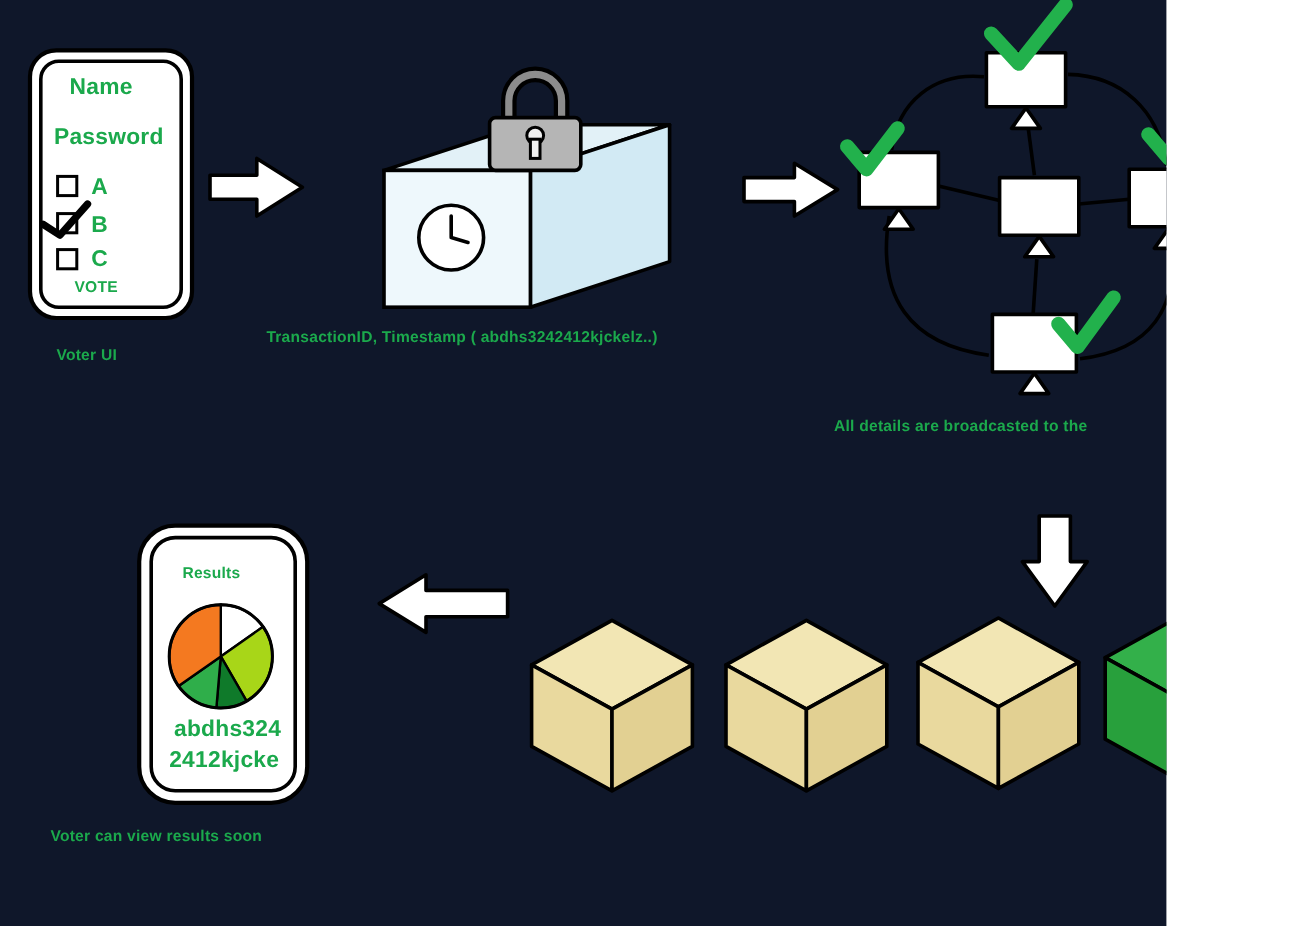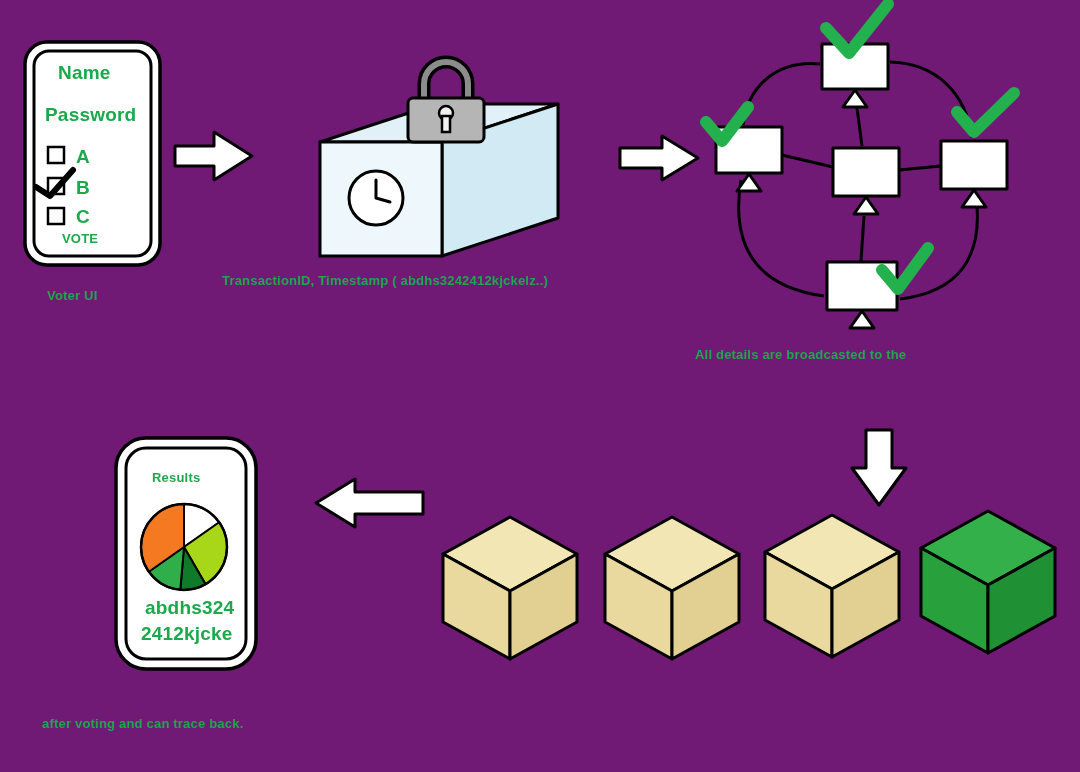--- a/index.html
+++ b/index.html
@@ -1,17 +1,17 @@
 <!DOCTYPE html>
 <html style="--green_text: #1ba94c; --check_green: #22b14c; --box_top: #e2f1f7; --box_side: #d2eaf4; --box_front: #eef8fc; --lock_gray: #b5b5b5; --cube_tan_top: #f2e6b4; --cube_tan_left: #e9d99e; --cube_tan_right: #e2d092; --cube_green_top: #33b04a; --cube_green_left: #28a03c; --cube_green_right: #1f9134; --pie_orange: #f47920; --pie_white: #ffffff; --pie_yellowgreen: #a8d618; --pie_darkgreen: #0f7a2a; --pie_green: #2fae4a;"><head>
 <meta charset="utf-8">
 <style>
   html,body{margin:0;padding:0;background:#fff;}
   #canvas{
-    position:relative;width:1080px;height:772px;background:#701a75;
+    position:relative;width:972px;height:772px;background:#0f172a;
     font-family:"Liberation Sans",sans-serif;overflow:hidden;
   }
   #shapes{position:absolute;left:0;top:0;}
   .t{
     position:absolute;font-weight:bold;font-size:13px;white-space:nowrap;
     color:var(--green_text,#1ba94c);letter-spacing:.2px;
   }
   .t.small{font-size:19px;}
 </style>
 </head>
@@ -142,15 +142,15 @@
   <div class="t" style="left:47px;top:288px">Voter UI</div>
 
   <div class="t" style="left:222px;top:273px">TransactionID, Timestamp ( abdhs3242412kjckelz..)</div>
 
   <div class="t" style="left:695px;top:347px">All details are broadcasted to the</div>
 
 
   <div class="t" style="left:152px;top:470px">Results</div>
   <div class="t small" style="left:145px;top:597px">abdhs324</div>
   <div class="t small" style="left:141px;top:623px">2412kjcke</div>
-  <div class="t" style="left:42px;top:716px">after voting and can trace back.</div>
+  <div class="t" style="left:42px;top:689px">Voter can view results soon</div>
 
 </div>
 
 </body></html>

